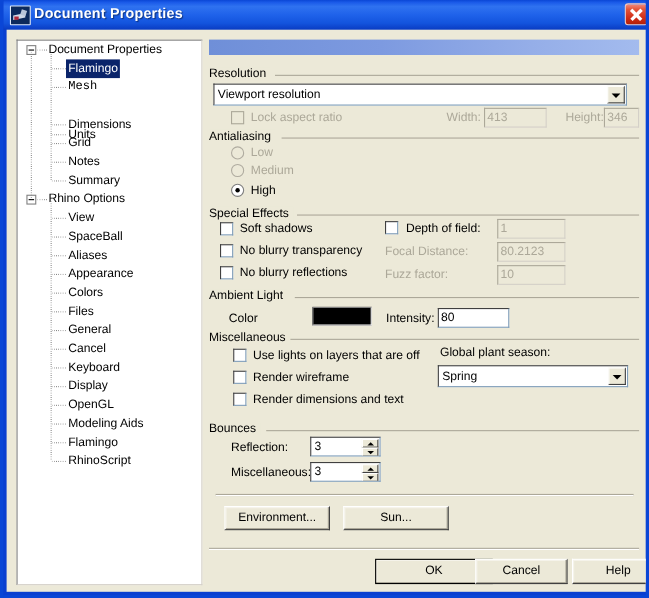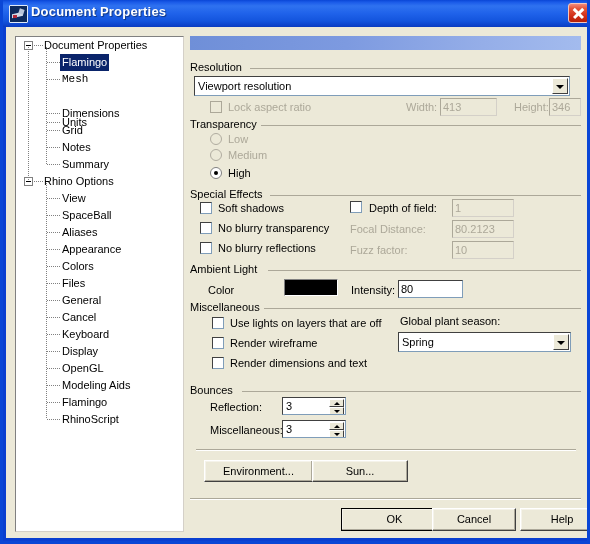--- a/index.html
+++ b/index.html
@@ -510,21 +510,21 @@
       </div>
 
       <div class="checkbox disabled" style="left:20px; top:65px;"></div>
       <div class="lbl dim" style="left:38px; top:65px;">Lock aspect ratio</div>
       <div class="lbl dim" style="left:216px; top:65px;">Width:</div>
       <div class="textbox disabled" style="left:250px; top:62px; width:57px; height:18px;">413</div>
       <div class="lbl dim" style="left:324px; top:65px;">Height:</div>
       <div class="textbox disabled" style="left:359px; top:62px; width:32px; height:18px;">346</div>
 
       <div class="group" style="left:0; top:82px; width:391px;">
-        <div class="group-label">Transparency</div>
+        <div class="group-label">Antialiasing</div>
         <div class="group-line" style="left:66px; width:325px;"></div>
       </div>
 
       <div class="radio disabled" style="left:20px; top:97px;"></div>
       <div class="lbl dim" style="left:38px; top:97px;">Low</div>
 
       <div class="radio disabled" style="left:20px; top:113px;"></div>
       <div class="lbl dim" style="left:38px; top:113px;">Medium</div>
 
       <div class="radio checked" style="left:20px; top:131px;"></div>
@@ -598,21 +598,21 @@
 
       <div class="lbl" style="left:20px; top:388px;">Miscellaneous:</div>
       <div class="spinner-box" style="left:92px; top:384px; width:64px; height:18px;">
         <span>3</span>
         <div class="spin-up"></div>
         <div class="spin-dn"></div>
       </div>
 
       <div class="hr-sep" style="left:6px; top:413px; width:380px;"></div>
 
-      <div class="btn" style="left:14px; top:424px; width:109px; height:22px;">Environment...</div>
+      <div class="btn" style="left:14px; top:424px; width:96px; height:22px;">Environment...</div>
       <div class="btn" style="left:108px; top:424px; width:96px; height:22px; left:122px;">Sun...</div>
 
       <div class="hr-sep" style="left:0px; top:462px; width:391px;"></div>
 
       <div class="btn default" style="left:151px; top:472px; width:107px; height:23px;">OK</div>
       <div class="btn" style="left:242px; top:472px; width:84px; height:23px;">Cancel</div>
       <div class="btn" style="left:333px; top:472px; width:84px; height:23px; left:330px;">Help</div>
 
     </div>
   </div>

